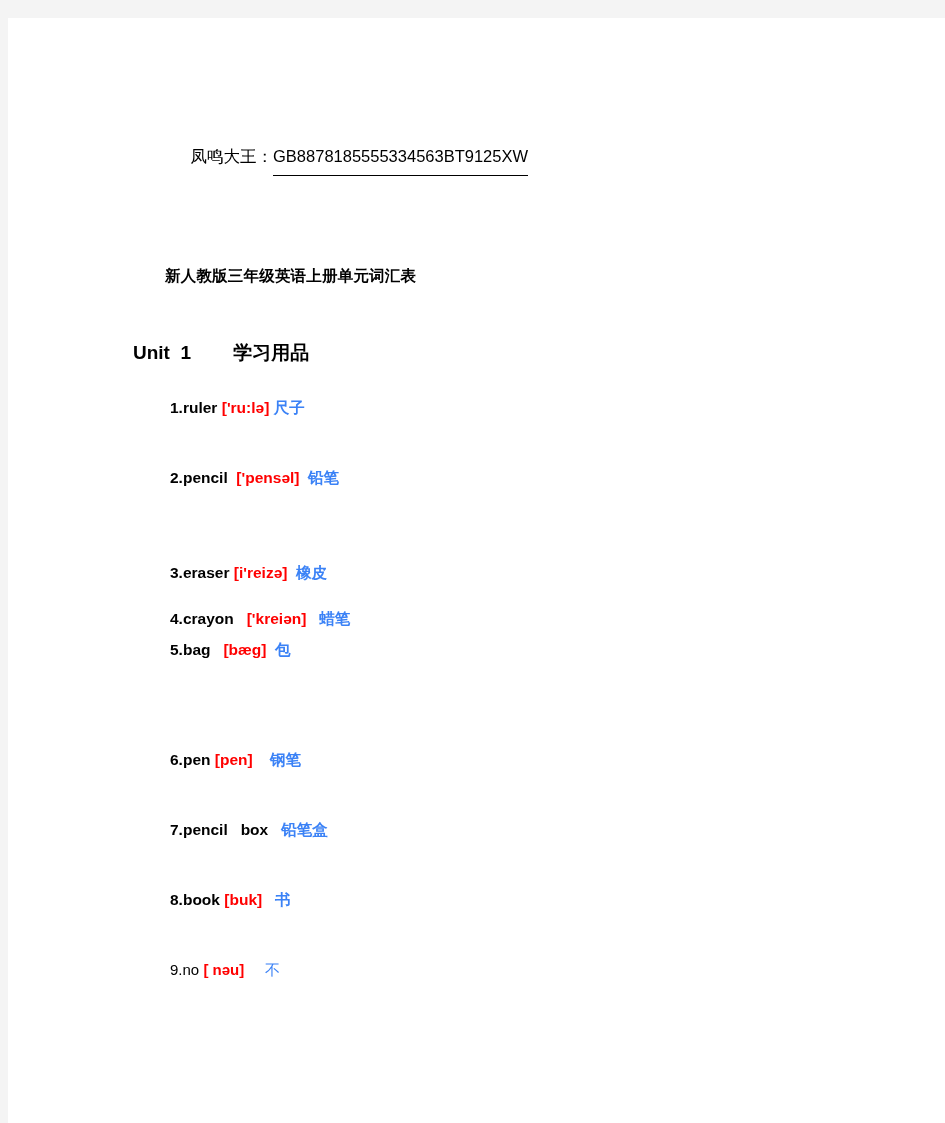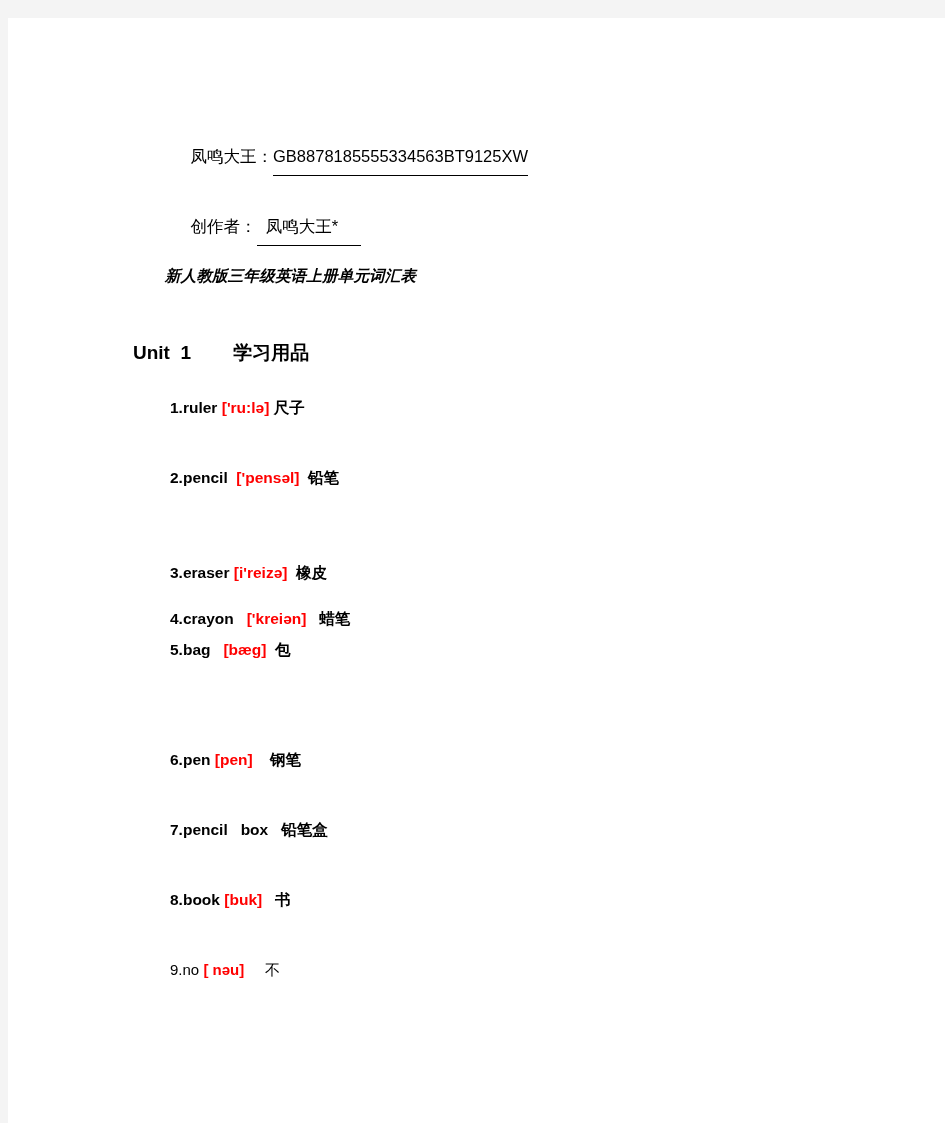--- a/index.html
+++ b/index.html
@@ -58,21 +58,20 @@
   .doc-title {
     position: absolute;
     left: 157px;
     top: 250px;
     font-size: 15.5px;
     font-weight: bold;
     color: #000000;
     white-space: pre;
     line-height: 1;
     letter-spacing: 0.2px;
-    font-style: italic;
   }
 
   
   .unit-heading {
     position: absolute;
     left: 125px;
     top: 325px;
     font-size: 19px;
     font-weight: bold;
     color: #000000;
@@ -101,39 +100,36 @@
     font-size: 15px;
   }
   .vocab-word {
     color: #000000;
   }
   .vocab-phonetic {
     color: #ff0000;
     font-weight: bold;
   }
   .vocab-gloss {
-    color: #000000;
+    color: #3b82f6;
   }
   .vocab-item.light .vocab-gloss {
     font-weight: 400;
   }
 </style>
 </head>
 <body>
 
 <div class="page">
   <div class="content">
 
     <div class="meta-line meta-line-1">
       <span class="meta-label">凤鸣大王：</span><span class="meta-value">GB8878185555334563BT9125XW</span>
     </div>
 
-    <div class="meta-line meta-line-2">
-      <span class="meta-label">创作者：</span><span class="meta-value">  凤鸣大王*     </span>
-    </div>
 
     <div class="doc-title">新人教版三年级英语上册单元词汇表</div>
 
     <div class="unit-heading"><span>Unit  1</span><span>        </span><span>学习用品</span></div>
 
     <div class="vocab-list">
         <div class="vocab-item" style="top: 382px;"><span class="vocab-word">1.</span><span class="vocab-word">ruler</span><span> </span><span class="vocab-phonetic">['ru:lə]</span><span> </span><span class="vocab-gloss">尺子</span></div>
         <div class="vocab-item" style="top: 452.3px;"><span class="vocab-word">2.</span><span class="vocab-word">pencil</span><span>  </span><span class="vocab-phonetic">['pensəl]</span><span>  </span><span class="vocab-gloss">铅笔</span></div>
         <div class="vocab-item" style="top: 501px; margin-top: 46px;"><span class="vocab-word">3.</span><span class="vocab-word">eraser</span><span> </span><span class="vocab-phonetic">[i'reizə]</span><span>  </span><span class="vocab-gloss">橡皮</span></div>
         <div class="vocab-item" style="top: 592.9px;"><span class="vocab-word">4.</span><span class="vocab-word">crayon</span><span>   </span><span class="vocab-phonetic">['kreiən]</span><span>   </span><span class="vocab-gloss">蜡笔</span></div>

